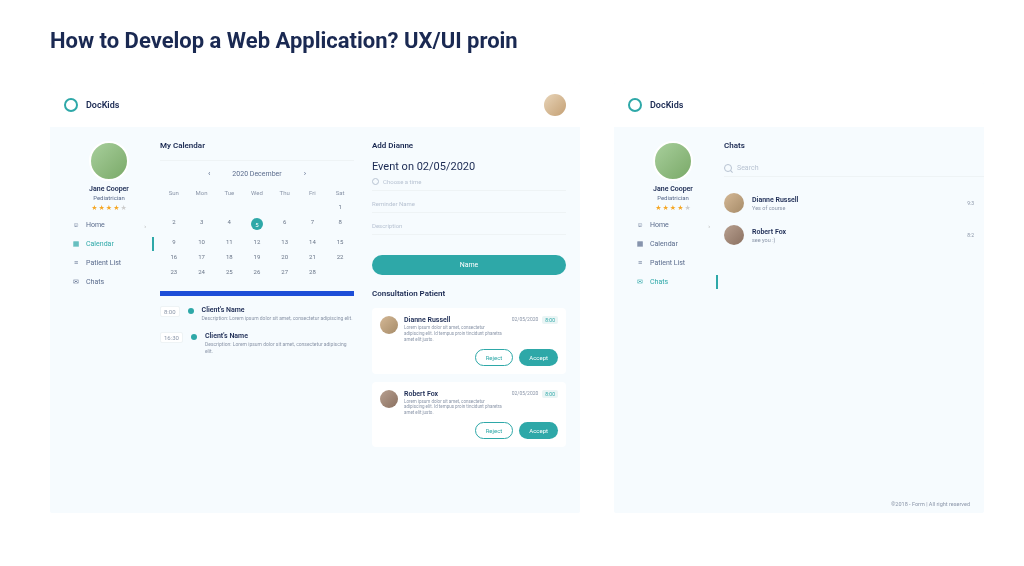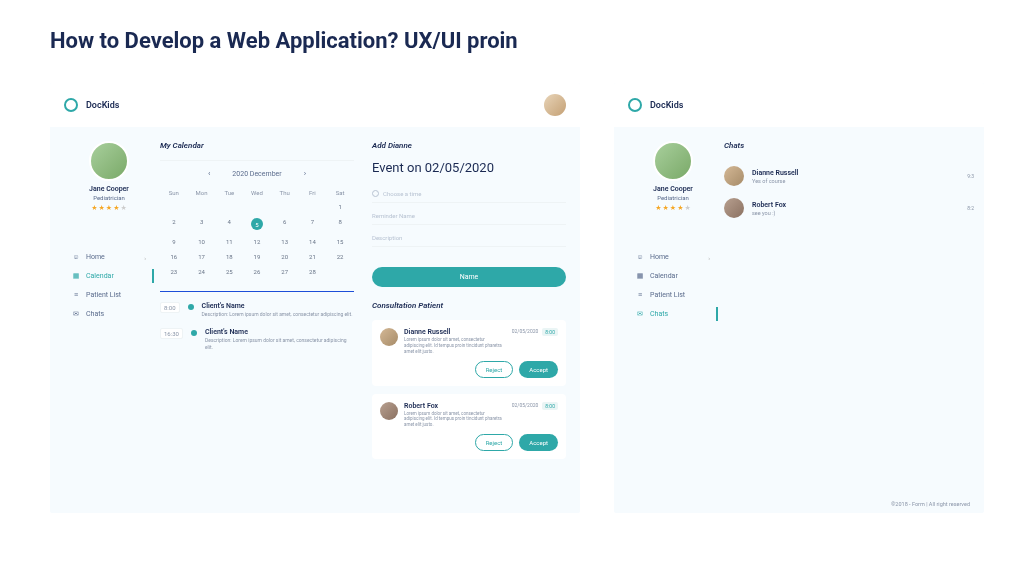--- a/index.html
+++ b/index.html
@@ -12,58 +12,58 @@
 .frame2 { width:370px; height:430px; }
 
 .topbar { height:44px; background:#fff; display:flex; align-items:center; padding:0 14px; }
 .logo { display:flex; align-items:center; gap:8px; }
 .logo-icon { width:14px; height:14px; border:2px solid #2ea8a8; border-radius:50%; position:relative; }
 .logo-text { font-size:9px; font-weight:600; color:#1a2952; }
 .avatar-top { width:22px; height:22px; border-radius:50%; background:linear-gradient(135deg,#e8d4b8,#c4a074); margin-left:auto; }
 
 .layout { display:flex; height:calc(100% - 44px); }
 .sidebar { width:104px; padding:14px 0 0 14px; }
-.profile { text-align:center; margin-bottom:36px; }
+.profile { text-align:center; margin-bottom:4px; }
 .profile-avatar { width:40px; height:40px; border-radius:50%; background:linear-gradient(135deg,#a8cf9c,#7aa968); margin:0 auto 4px; border:2px solid #fff; }
 .profile-name { font-size:7px; font-weight:600; color:#1a2952; white-space:nowrap; }
 .profile-role { font-size:6px; color:#5a6b8c; margin-top:1px; }
 .stars { display:flex; justify-content:center; gap:1px; margin-top:3px; }
 .star { color:#f5a623; font-size:7px; }
 .star.off { color:#ccc; }
 
 .nav { display:flex; flex-direction:column; gap:1px; }
 .nav-item { display:flex; align-items:center; gap:6px; padding:5px 8px; font-size:7px; color:#5a6b8c; position:relative; cursor:pointer; }
 .nav-item.active { color:#2ea8a8; }
 .nav-item .chev { margin-left:auto; font-size:6px; color:#aaa; }
 .nav-icon { width:8px; height:8px; display:inline-flex; align-items:center; justify-content:center; }
 .nav-bar-indicator { position:absolute; right:0; width:2px; height:14px; background:#2ea8a8; }
 
 .main1 { flex:1; display:flex; padding:14px 14px 0 6px; gap:18px; }
 .col { flex:1; }
 
-.sect-title { font-size:8px; font-weight:600; color:#1a2952; margin-bottom:10px;font-style:italic; }
+.sect-title { font-size:8px; font-weight:600; color:#1a2952; margin-bottom:10px; }
 
 .cal-panel { }
 .cal-header { display:flex; align-items:center; justify-content:center; gap:22px; font-size:7px; color:#5a6b8c; margin-bottom:8px; border-top:1px solid #eef3f5; padding-top:8px; }
 .cal-arrow { color:#5a6b8c; cursor:pointer; font-size:8px; }
 .cal-grid { display:grid; grid-template-columns:repeat(7,1fr); gap:0; font-size:6px; color:#8a95a8; text-align:center; }
 .cal-grid .dow { font-weight:400; padding:3px 0; }
 .cal-grid .day { padding:4px 0; cursor:pointer; color:#6a7689; }
 .cal-grid .day.today { position:relative; }
 .cal-grid .day.today span { background:#2ea8a8; color:#fff; border-radius:50%; width:12px; height:12px; display:inline-flex; align-items:center; justify-content:center; }
 
-.events { margin-top:12px; border-top:1px solid #1d4ed8; padding-top:10px; }
+.events { margin-top:12px; border-top:5px solid #1d4ed8; padding-top:10px; }
 .event-row { display:flex; gap:8px; margin-bottom:10px; }
 .event-time { font-size:6px; color:#8a95a8; background:#fff; border:1px solid #eef3f5; border-radius:2px; padding:1px 3px; height:fit-content; }
 .event-dot { width:6px; height:6px; background:#2ea8a8; border-radius:50%; margin-top:2px; flex-shrink:0; }
 .event-body { flex:1; }
 .event-name { font-size:7px; font-weight:600; color:#1a2952; }
 .event-desc { font-size:5px; color:#8a95a8; line-height:1.4; margin-top:1px; }
 
-.form-line { font-size:13px; color:#1a2952; margin-bottom:10px; }
+.form-line { font-size:11px; color:#1a2952; }
 .input-fake { border-bottom:1px solid #eef3f5; padding:5px 0; font-size:6px; color:#b8c3d2; display:flex; align-items:center; gap:4px; margin-bottom:4px; }
 .clock-icon { width:7px; height:7px; border:1px solid #b8c3d2; border-radius:50%; display:inline-block; }
 .save-btn { background:#2ea8a8; color:#fff; font-size:7px; border:none; border-radius:14px; padding:6px 0; width:100%; margin-top:16px; cursor:pointer; }
 
 .requests { margin-top:14px; }
 
 .req-card { background:#fff; border-radius:4px; padding:8px; margin-bottom:8px; }
 .req-head { display:flex; align-items:flex-start; gap:6px; }
 .req-avatar { width:18px; height:18px; border-radius:50%; background:linear-gradient(135deg,#d4b896,#a68b68); flex-shrink:0; }
 .req-avatar.m2 { background:linear-gradient(135deg,#b8a090,#8a7060); }
@@ -312,20 +312,24 @@
             </div>
           <div class="nav-item active">
               <span class="nav-icon">✉</span>
               <span>Chats</span>
               <span class="nav-bar-indicator"></span>
             </div>
         </div>
       </div>
       <div class="main2">
         <div class="sect-title">Chats</div>
+        <div class="chat-search">
+          <span class="search-icon"></span>
+          <span>Search</span>
+        </div>
         <div id="chatlist">
             <div class="chat-row">
               <div class="chat-avatar "></div>
               <div class="chat-text">
                 <div class="chat-name">Dianne Russell</div>
                 <div class="chat-msg">Yes of course</div>
               </div>
               <div class="chat-time">9:3</div>
             </div>
             <div class="chat-row">

